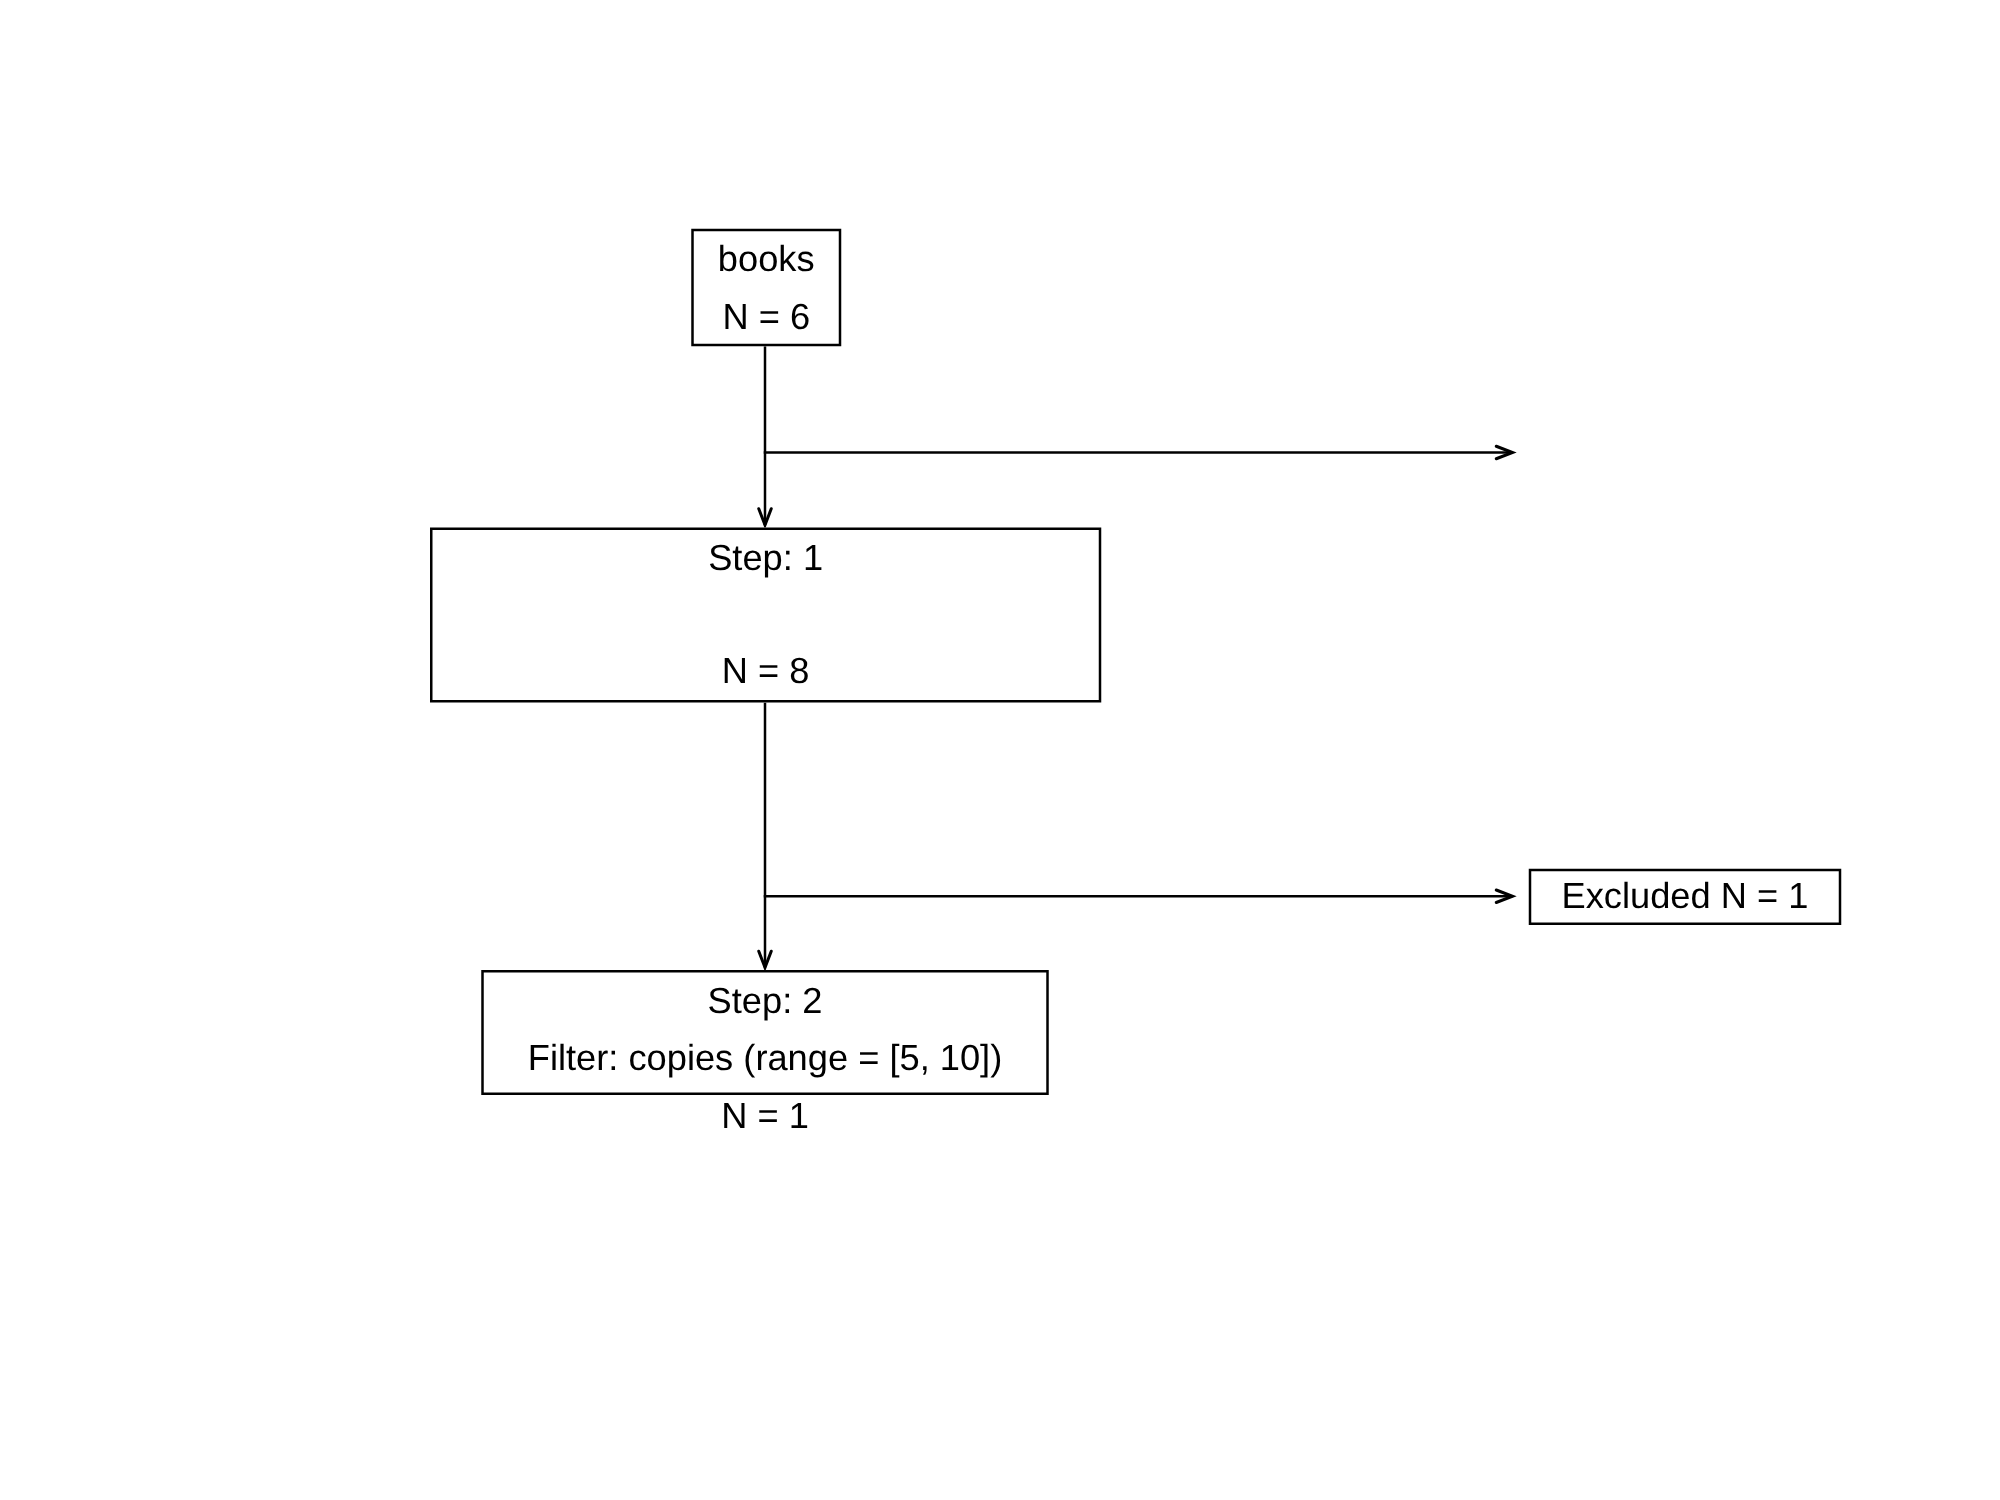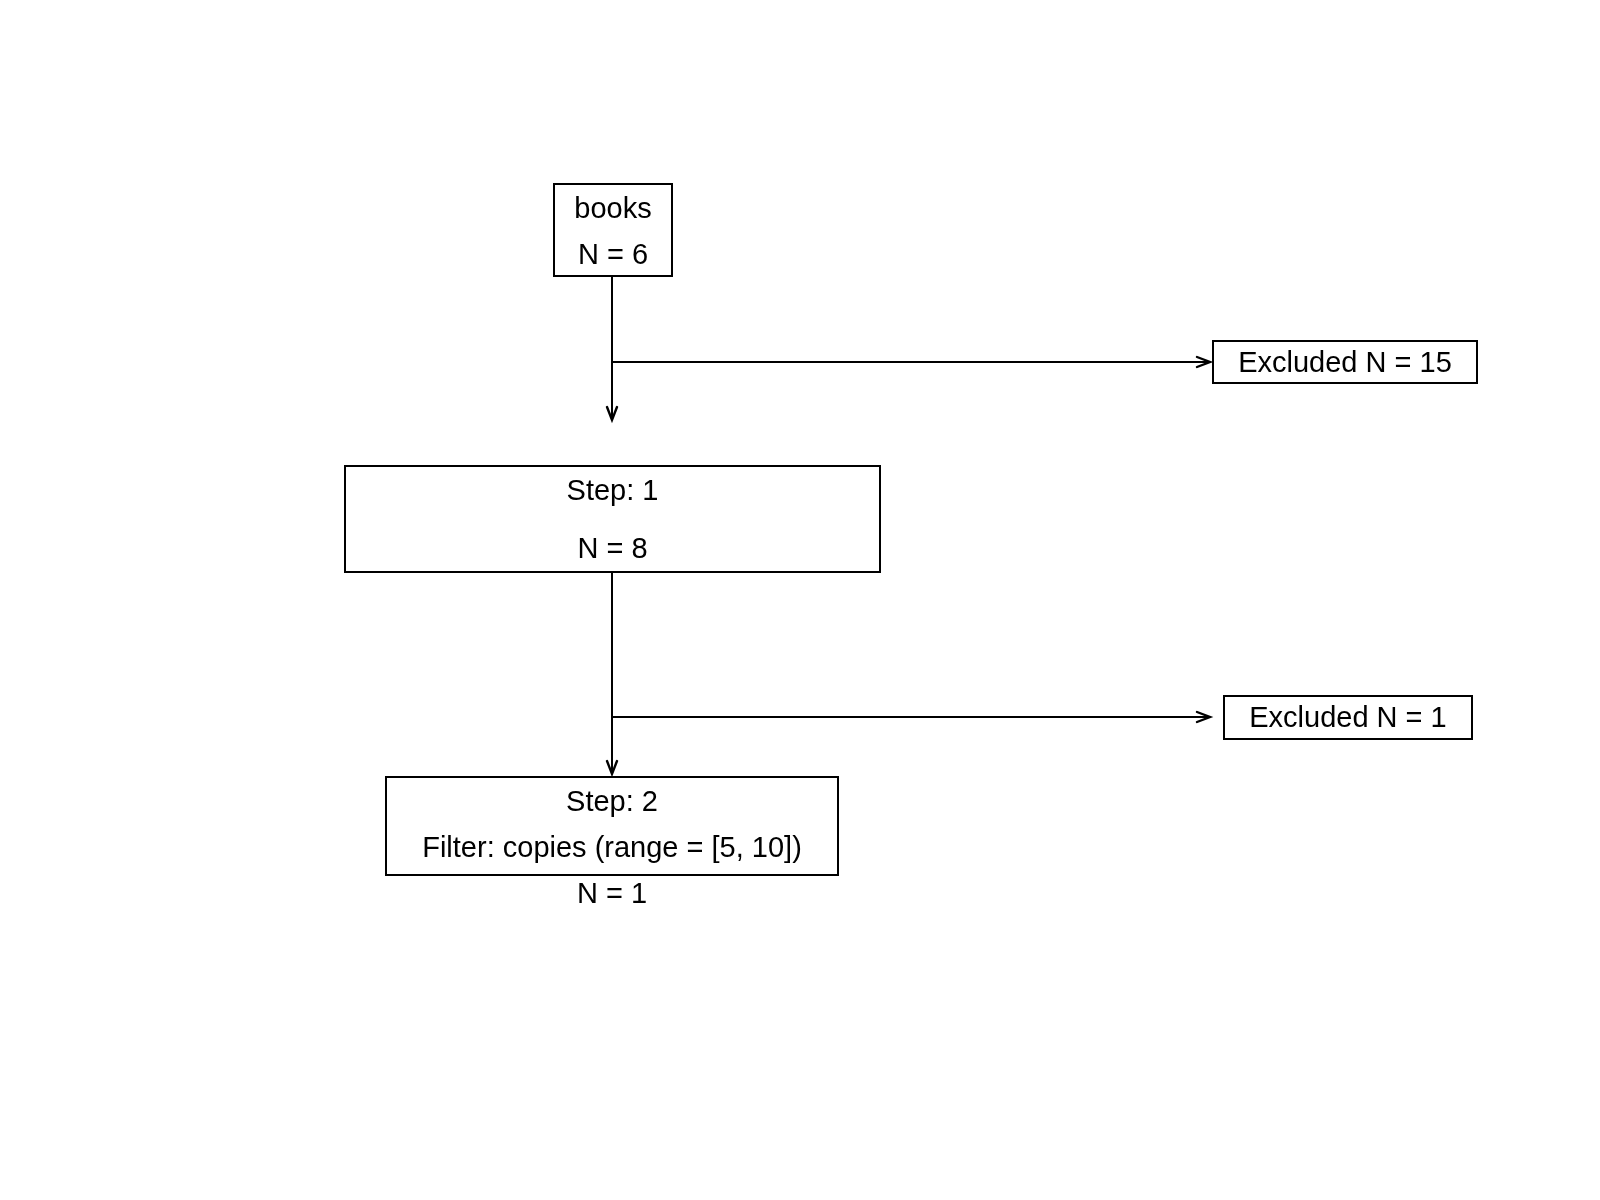--- a/index.html
+++ b/index.html
@@ -35,21 +35,21 @@
     text-align: center;
     font-size: 29px;
     line-height: 46px;
     white-space: nowrap;
   }
   .node .line {
     display: block;
   }
   
   #node-source    { left: 553px;  top: 183px; width: 120px; height: 94px;  }
-  #node-step1     { left: 344px;  top: 422px; width: 537px; height: 108px; margin-top: 43px; }
+  #node-step1     { left: 344px;  top: 422px; width: 537px; height: 140px; }
   #node-step2     { left: 385px;  top: 776px; width: 454px; height: 100px; }
   #node-excluded1 { left: 1212px; top: 340px; width: 266px; height: 44px;  line-height: 40px; }
   #node-excluded2 { left: 1212px; top: 695px; width: 250px; height: 45px;  line-height: 41px; margin-left: 11px; }
 </style>
 </head>
 <body>
 
 <div id="canvas">
 
   <svg id="connector-layer" viewBox="0 0 1600 1200" xmlns="http://www.w3.org/2000/svg">
@@ -77,21 +77,18 @@
     <span class="line">Step: 1</span>
     <span class="line">N = 8</span>
   </div>
 
   <div class="node" id="node-step2">
     <span class="line">Step: 2</span>
     <span class="line">Filter: copies (range = [5, 10])</span>
     <span class="line">N = 1</span>
   </div>
 
-  <div class="node" id="node-excluded1">
-    <span class="line">Excluded N = 15</span>
-  </div>
 
   <div class="node" id="node-excluded2">
     <span class="line">Excluded N = 1</span>
   </div>
 
 </div>
 
 </body></html>

